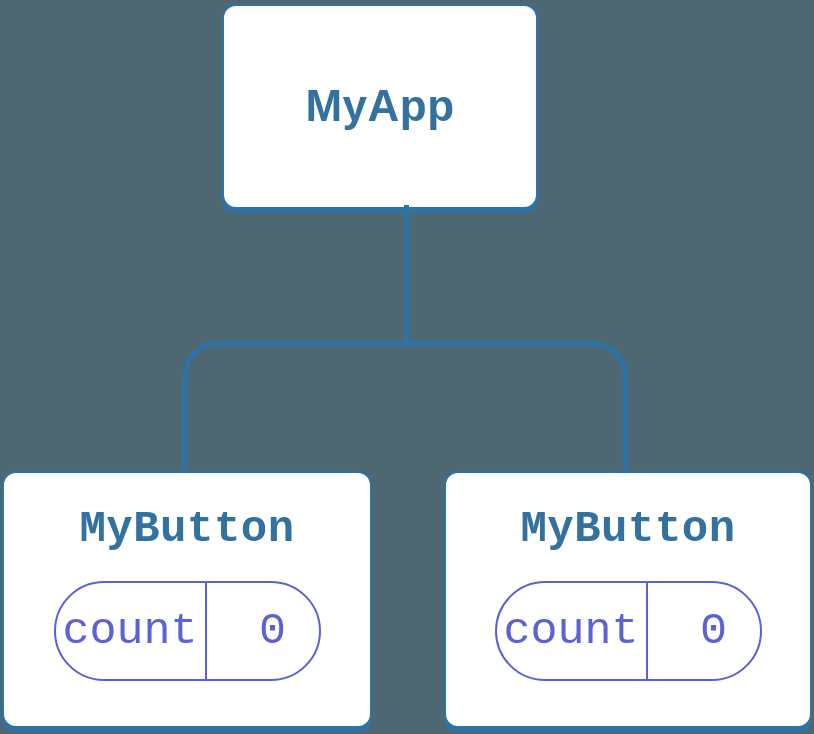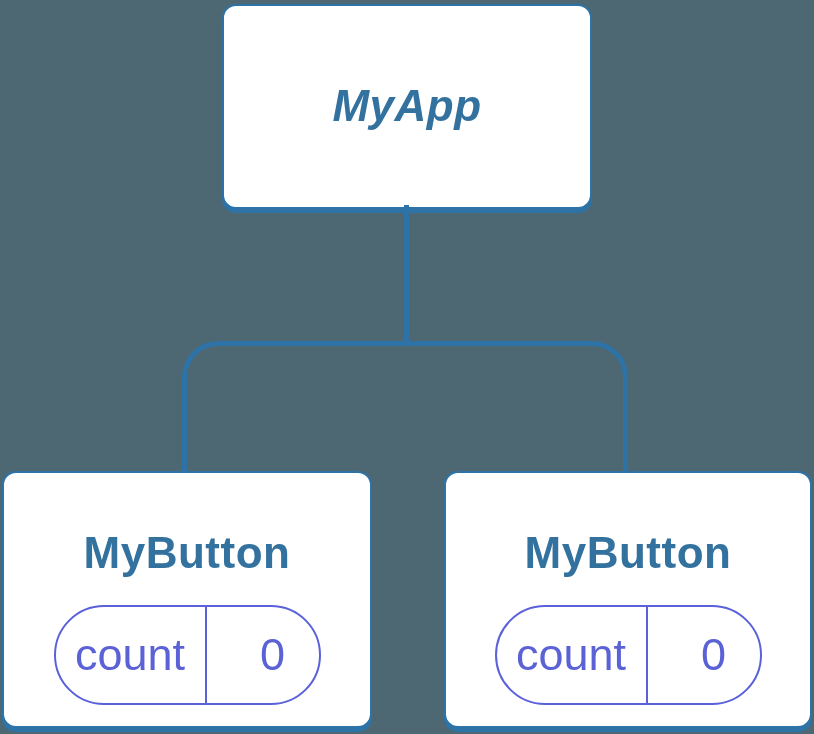--- a/index.html
+++ b/index.html
@@ -28,28 +28,28 @@
     background: var(--node-fill);
     border: 2px solid var(--tree-line-blue);
     border-radius: 14px;
     box-shadow: 0 4px 0 0 var(--tree-line-blue);
     display: flex;
     flex-direction: column;
     align-items: center;
   }
   .node-root {
     left: 222px; top: 4px;
-    width: 370px; height: 205px;
+    width: 316px; height: 205px;
     justify-content: center;
-    font-style: italic;
   }
   .node-child {
     top: 471px;
     width: 370px; height: 257px;
-    padding-top: 56px;
+    padding-top: 32px;
+    font-family: Liberation Mono, monospace;
   }
   .node-child-left  { left: 2px; }
   .node-child-right { left: 444px; width: 368px; }
   .node-label {
     color: var(--node-label-color);
     font-size: 44px;
     font-weight: 600;
     line-height: 1.1;
     letter-spacing: 0.5px;
   }

